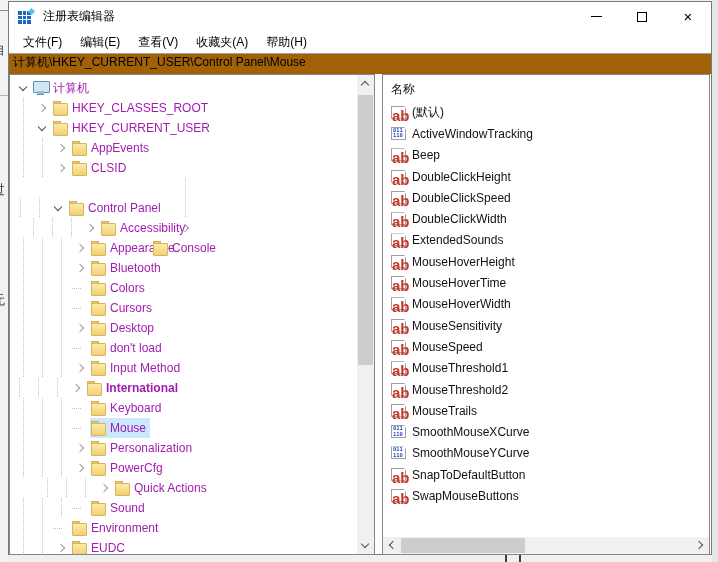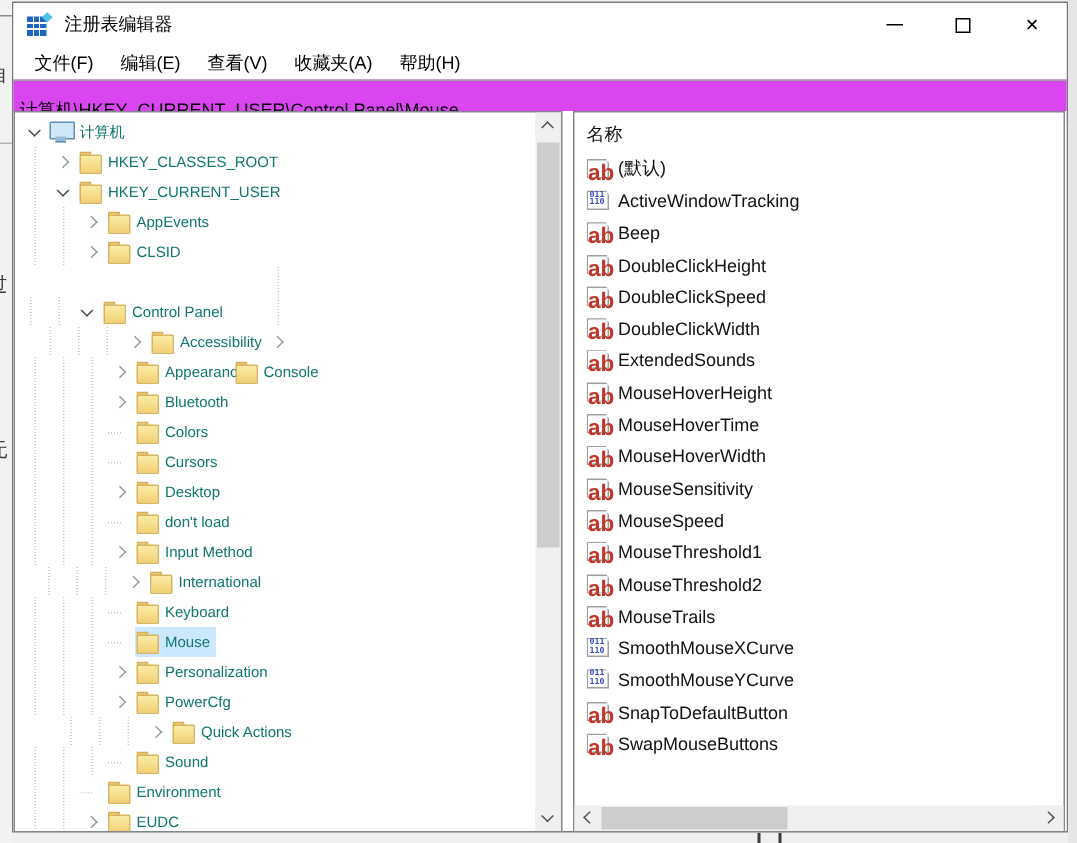--- a/index.html
+++ b/index.html
@@ -44,22 +44,22 @@
   .win-btn { width:46px; height:29px; display:flex; align-items:center; justify-content:center; }
   .glyph-min { width:11px; height:1px; background:#000; }
   .glyph-max { width:10px; height:10px; border:1px solid #000; }
   .glyph-close { font-size:15px; font-weight:400; color:#000; line-height:1; }
 
   
   .menubar { height:22px; display:flex; align-items:center; padding-left:5px; background:#fff; }
   .menu-item { padding:0 9px; font-size:12px; color:#000; height:22px; line-height:22px; }
 
   
-  .addressbar { height:30px; margin:0; border-top:1px solid #a0a0a0; border-bottom:1px solid #a0a0a0; background:#d946ef;
-                display:flex; align-items:flex-end; padding-left:4px; font-size:12px; color:#000; }
+  .addressbar { height:30px; margin:0; border-top:1px solid #a0a0a0; border-bottom:1px solid #a0a0a0; background:#a16207;
+                display:flex; align-items:flex-start; padding-left:4px; font-size:12px; color:#000; }
 
   
   .main { position:absolute; left:0; top:72px; right:0; bottom:0; background:#fff; }
   .tree-pane { position:absolute; left:0; top:0; width:366px; height:481px;
                border:1px solid #828790; background:#fff; overflow:hidden; }
   .list-pane { position:absolute; left:373px; top:0; right:1px; height:481px;
                border:1px solid #828790; background:#fff; overflow:hidden; }
 
   
   .tree-rows { position:absolute; left:0; top:3px; right:17px; }
@@ -78,21 +78,21 @@
   .icon-folder::before { content:""; position:absolute; left:1px; top:3px; width:6px; height:3px;
      background:#e8c973; border:1px solid #d4ae58; border-bottom:none; border-radius:1px 1px 0 0; }
   .icon-folder::after { content:""; position:absolute; left:1px; top:5px; width:13px; height:11px;
      background:linear-gradient(#fbeca8,#f2d074); border:1px solid #d9b45d; border-radius:1px; }
   .icon-computer::before { content:""; position:absolute; left:0; top:3px; width:15px; height:10px;
      background:#cfe7f7; border:1px solid #5b8fb8; border-radius:1px; }
   .icon-computer::after { content:""; position:absolute; left:4px; top:13px; width:7px; height:3px;
      background:#9dbcd4; border-bottom:1px solid #5b8fb8; }
   .hl { display:flex; align-items:center; height:20px; padding-right:4px; }
   .trow.selected .hl { background:#cce8ff; }
-  .tlabel { font-size:10px; color:#0f766e; padding-left:1px; }
+  .tlabel { font-size:12px; color:#a21caf; padding-left:1px; }
 
   
   .list-header { padding:6px 0 4px 8px; font-size:12px; color:#111; }
   .vrows { padding-left:8px; }
   .vrow { height:21.3px; display:flex; align-items:center; }
   .vicon { width:16px; height:14px; flex:0 0 auto; position:relative; margin-right:5px; }
   .vicon .page { position:absolute; left:0; top:0; width:15px; height:13px; background:#fff;
      border:1px solid #9f9f9f; clip-path:polygon(0 0, 86% 0, 100% 22%, 100% 100%, 0 100%); }
   .vicon .ab { position:absolute; left:1px; top:1px; font-size:15px; font-weight:bold; color:#c1372a;
      font-family:"Liberation Sans", sans-serif; letter-spacing:0; }
@@ -296,21 +296,21 @@
           <div class="trow" style="padding-left: 5px;">
             <span class="indent"></span>
             <span class="indent"></span>
             <span class="indent"></span>
             <span class="twisty col"></span>
             <span class="hl">
               <span class="nicon icon-folder"></span>
               <span class="tlabel">Input Method</span>
             </span>
           </div>
-          <div class="trow" style="padding-left: 14px;">
+          <div class="trow" style="padding-left: 1px; font-weight: bold;">
             <span class="indent"></span>
             <span class="indent"></span>
             <span class="indent"></span>
             <span class="twisty col"></span>
             <span class="hl">
               <span class="nicon icon-folder"></span>
               <span class="tlabel">International</span>
             </span>
           </div>
           <div class="trow" style="padding-left: 5px;">

